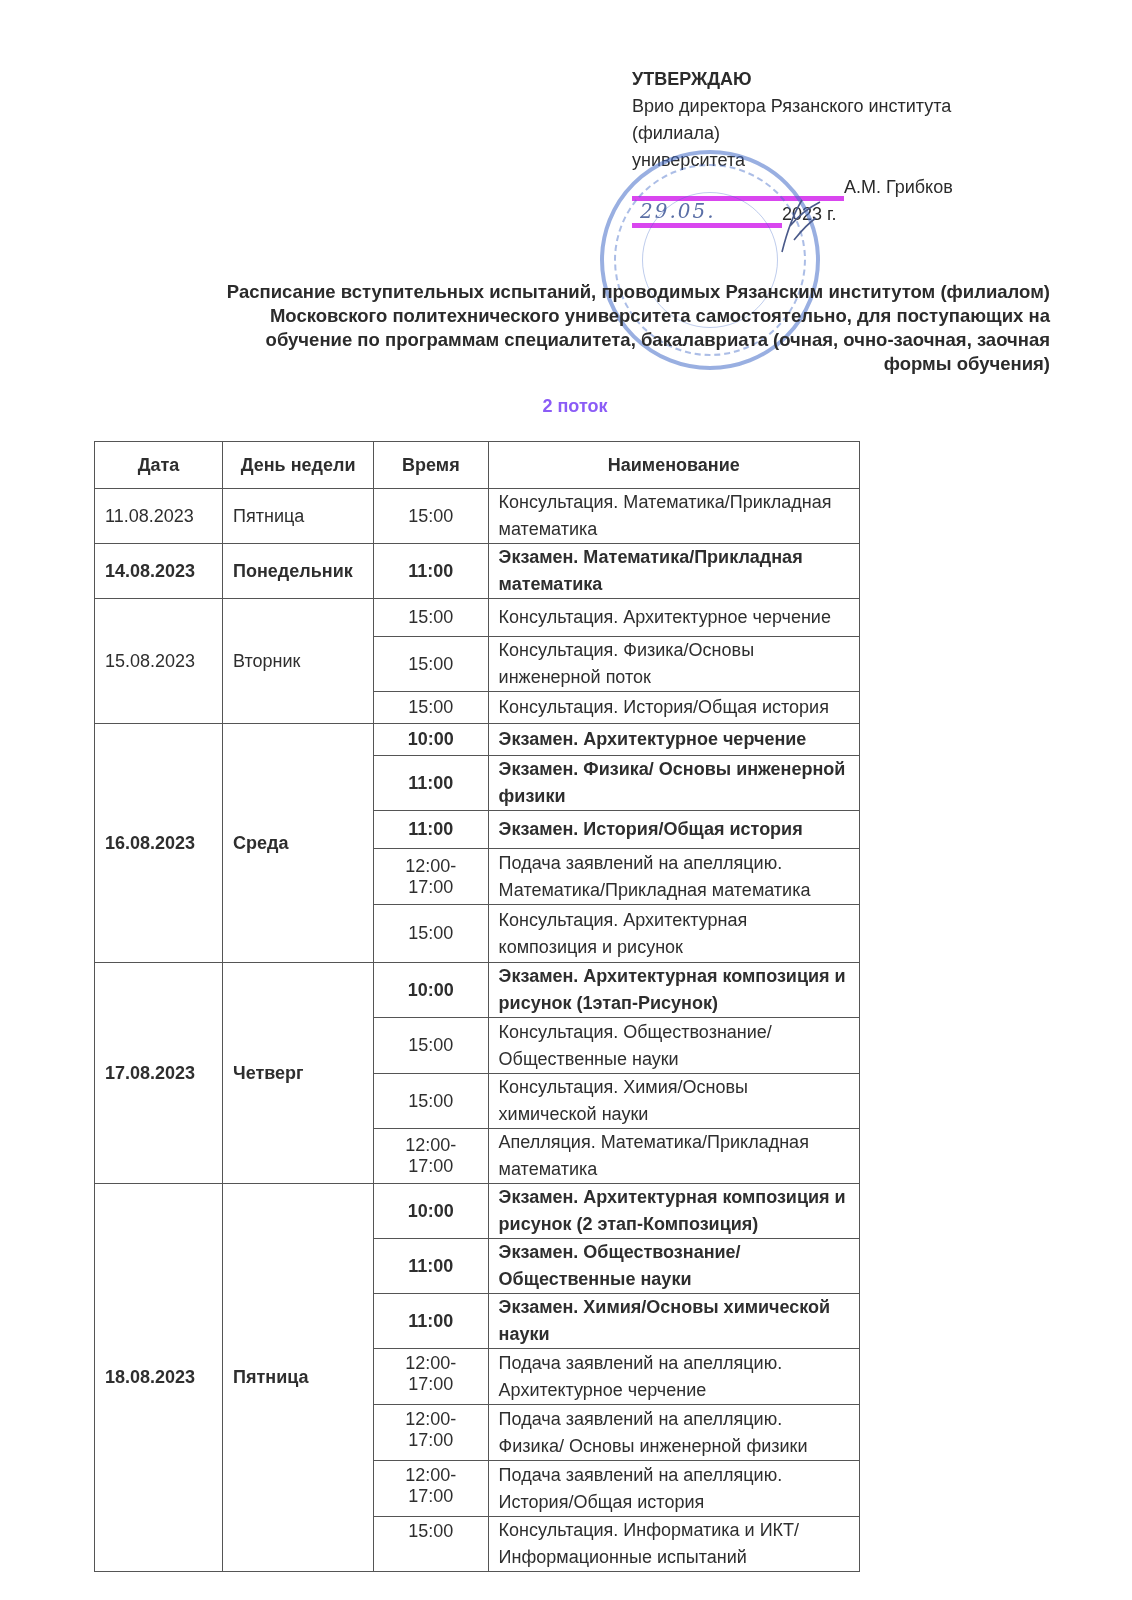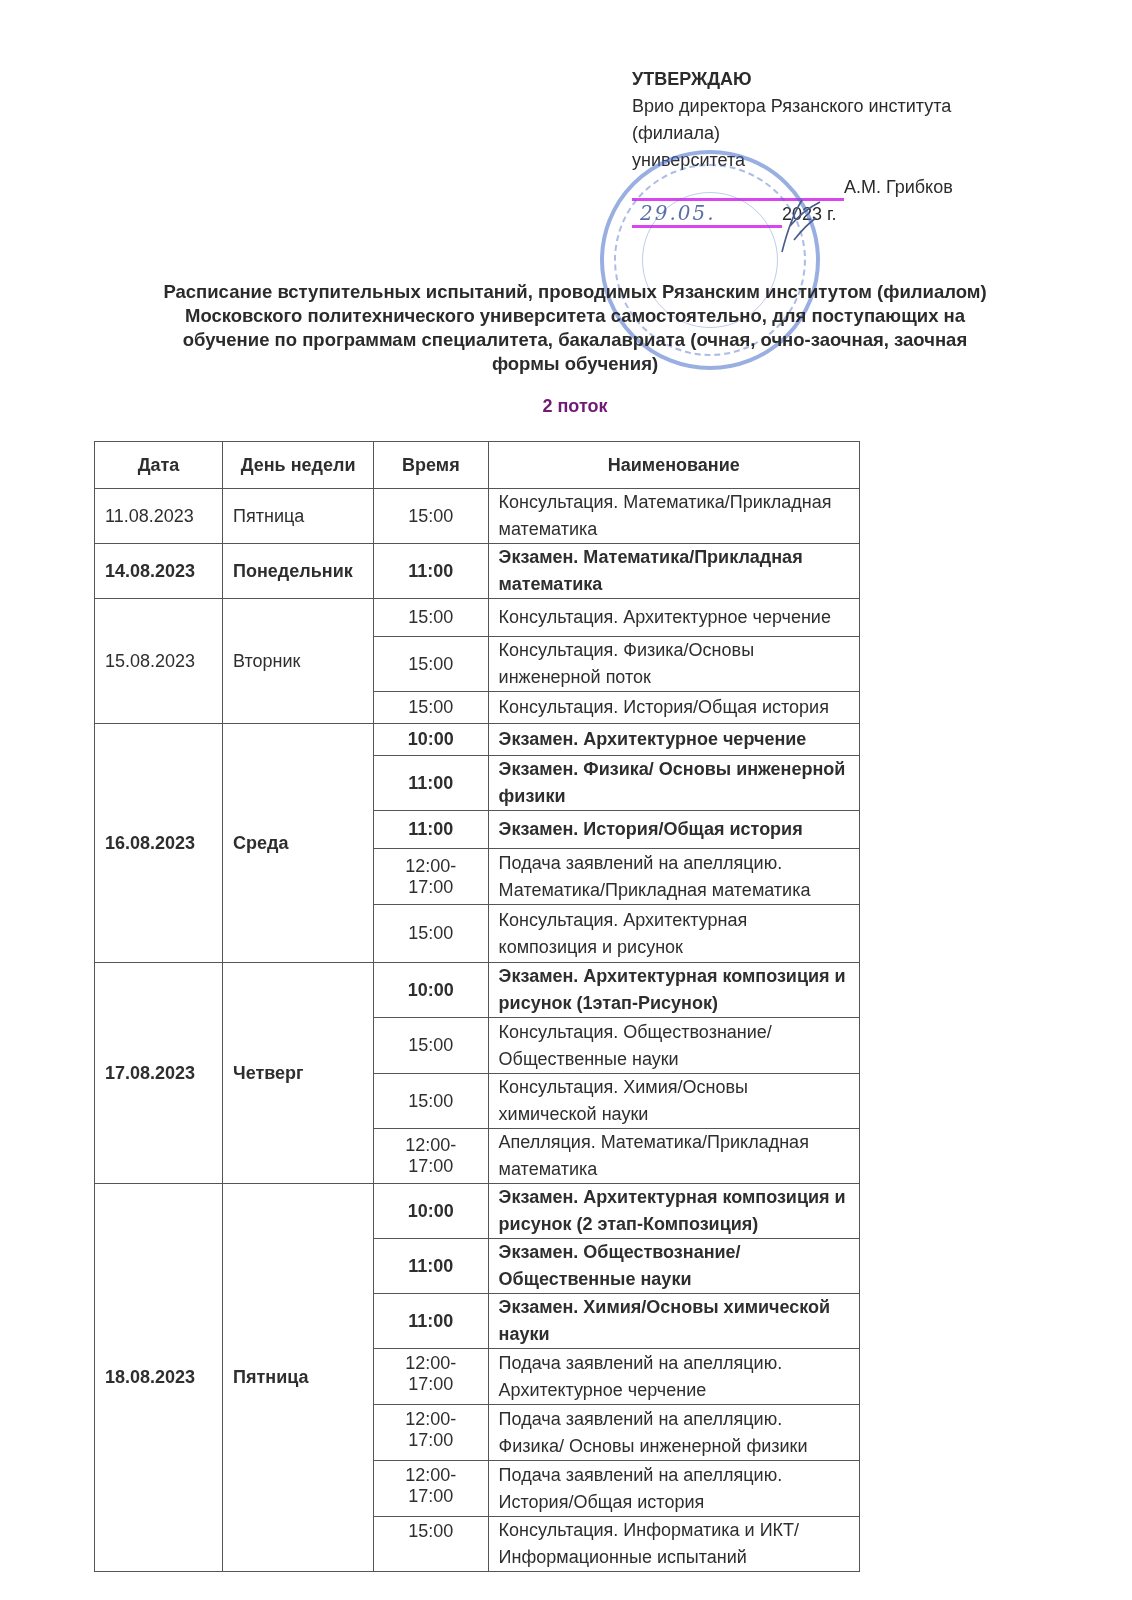--- a/index.html
+++ b/index.html
@@ -6,21 +6,21 @@
     body {
       width: 1132px; height: 1600px; position: relative; overflow: hidden;
       font-family: "Liberation Sans", sans-serif; color: #2a2a2a;
     }
     .approve {
       position: absolute; left: 632px; top: 66px; width: 360px;
       font-size: 18px; line-height: 27px; color: #2b2b2b;
     }
     .approve .head { font-weight: bold; font-size: 18px; }
     .sig-line {
-      display: inline-block; width: 212px; border-bottom: 3px solid #d946ef;
+      display: inline-block; width: 212px; border-bottom: 5px solid #d946ef;
       height: 20px; vertical-align: bottom; position: relative; text-align: right;
     }
     .sig-line.date { width: 150px; }
     .handwriting {
       position: absolute; left: 8px; bottom: -2px; font-family: "DejaVu Serif", serif;
       font-style: italic; font-size: 20px; color: #5a6fa6; letter-spacing: 2px;
     }
     .signature-scribble {
       position: absolute; left: 772px; top: 196px; width: 60px; height: 60px;
     }
@@ -31,26 +31,26 @@
     }
     .stamp::before {
       content: ""; position: absolute; left: 10px; top: 10px; right: 10px; bottom: 10px;
       border-radius: 50%; border: 2px dashed rgba(70,110,200,0.45);
     }
     .stamp::after {
       content: ""; position: absolute; left: 38px; top: 38px; right: 38px; bottom: 38px;
       border-radius: 50%; border: 1px solid rgba(70,110,200,0.35);
     }
     .title {
-      position: absolute; left: 100px; top: 280px; width: 950px; text-align: center;
+      position: absolute; left: 100px; top: 280px; width: 950px; text-align: right;
       font-weight: bold; font-size: 18.5px; line-height: 24px; color: #2b2b2b;
     }
     .subtitle {
       position: absolute; left: 100px; top: 396px; width: 950px; text-align: center;
-      font-weight: bold; font-size: 18px; color: #701a75;
+      font-weight: bold; font-size: 18px; color: #8b5cf6;
     }
     table.schedule {
       position: absolute; left: 94px; top: 441px; width: 766px;
       border-collapse: collapse; font-size: 18px; color: #2e2e2e;
     }
     table.schedule td, table.schedule th {
       border: 1.4px solid #555; padding: 0 10px; vertical-align: middle;
     }
     table.schedule th { font-weight: bold; height: 46px; text-align: center; }
     col.c-date { width: 141px; }

